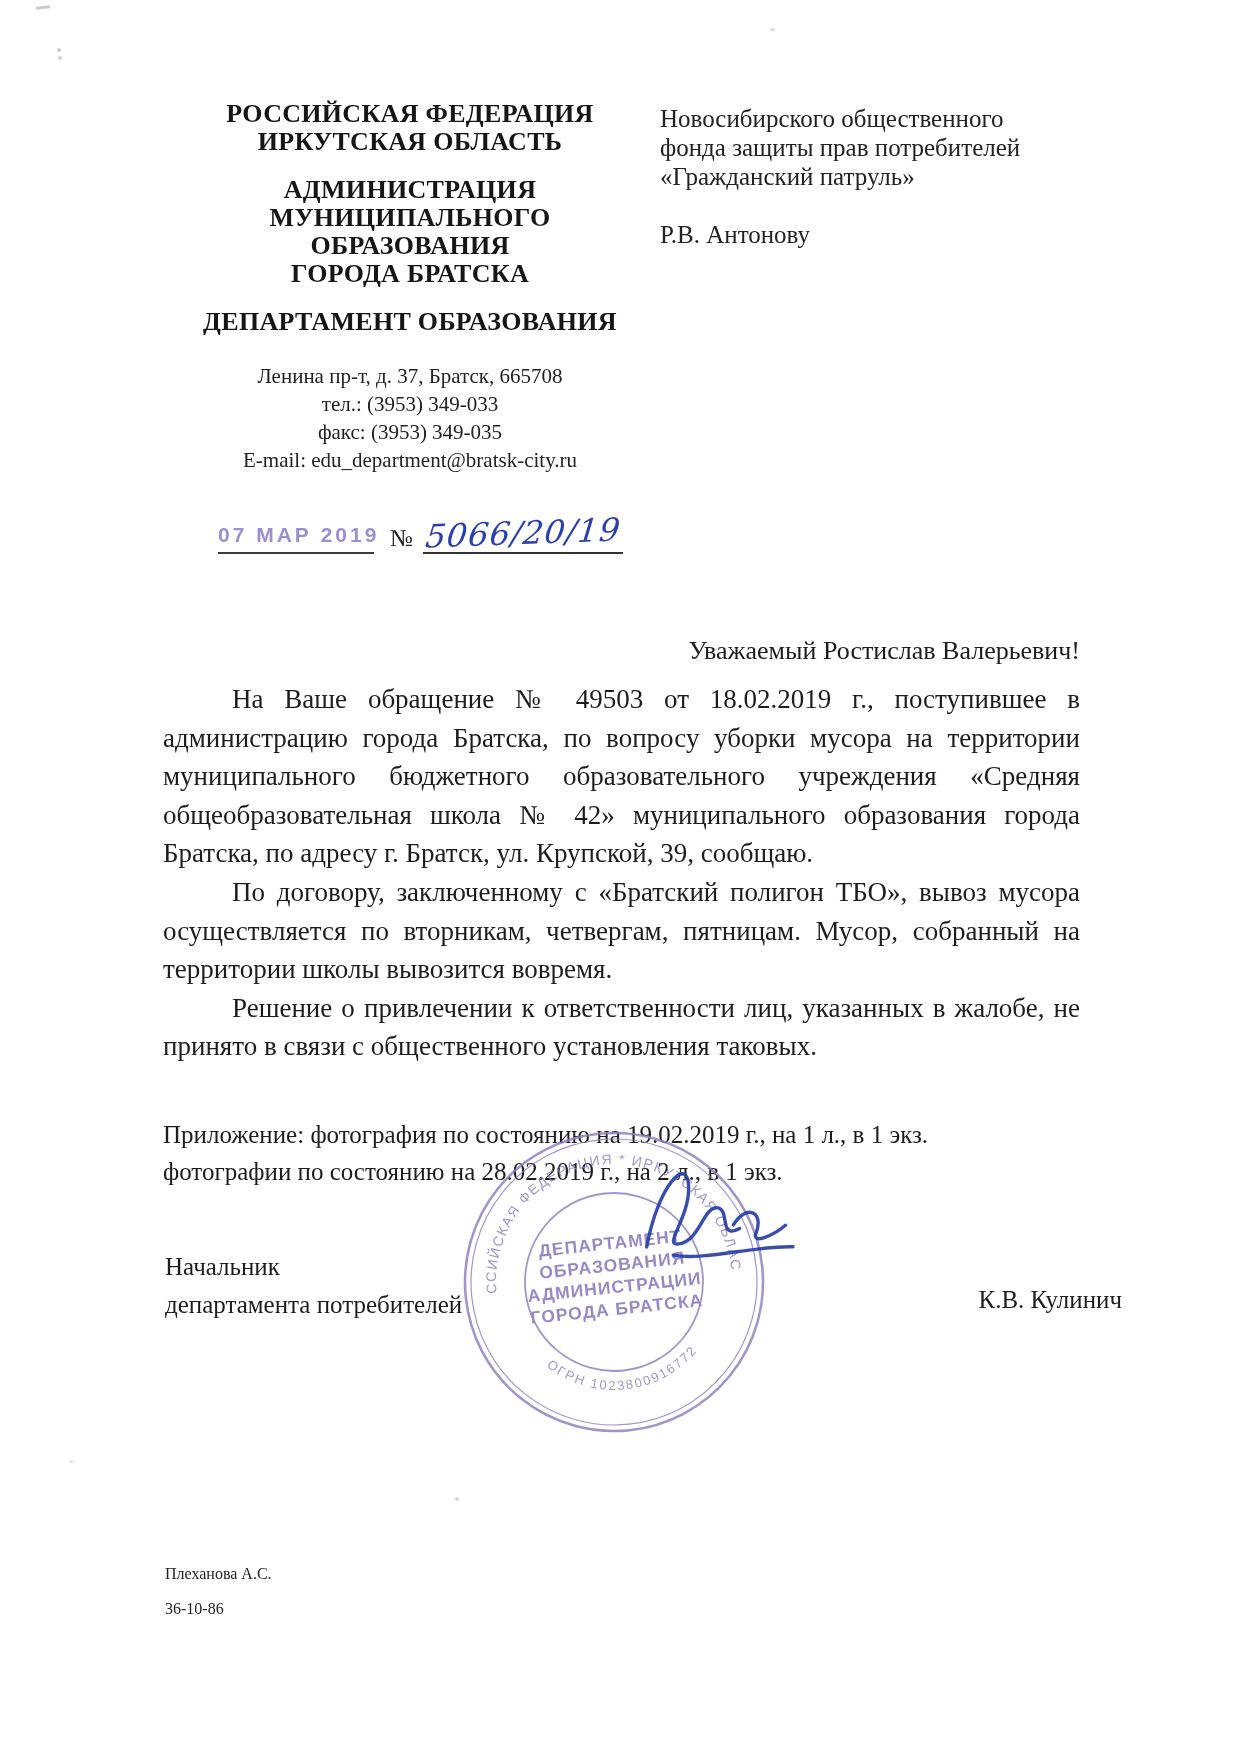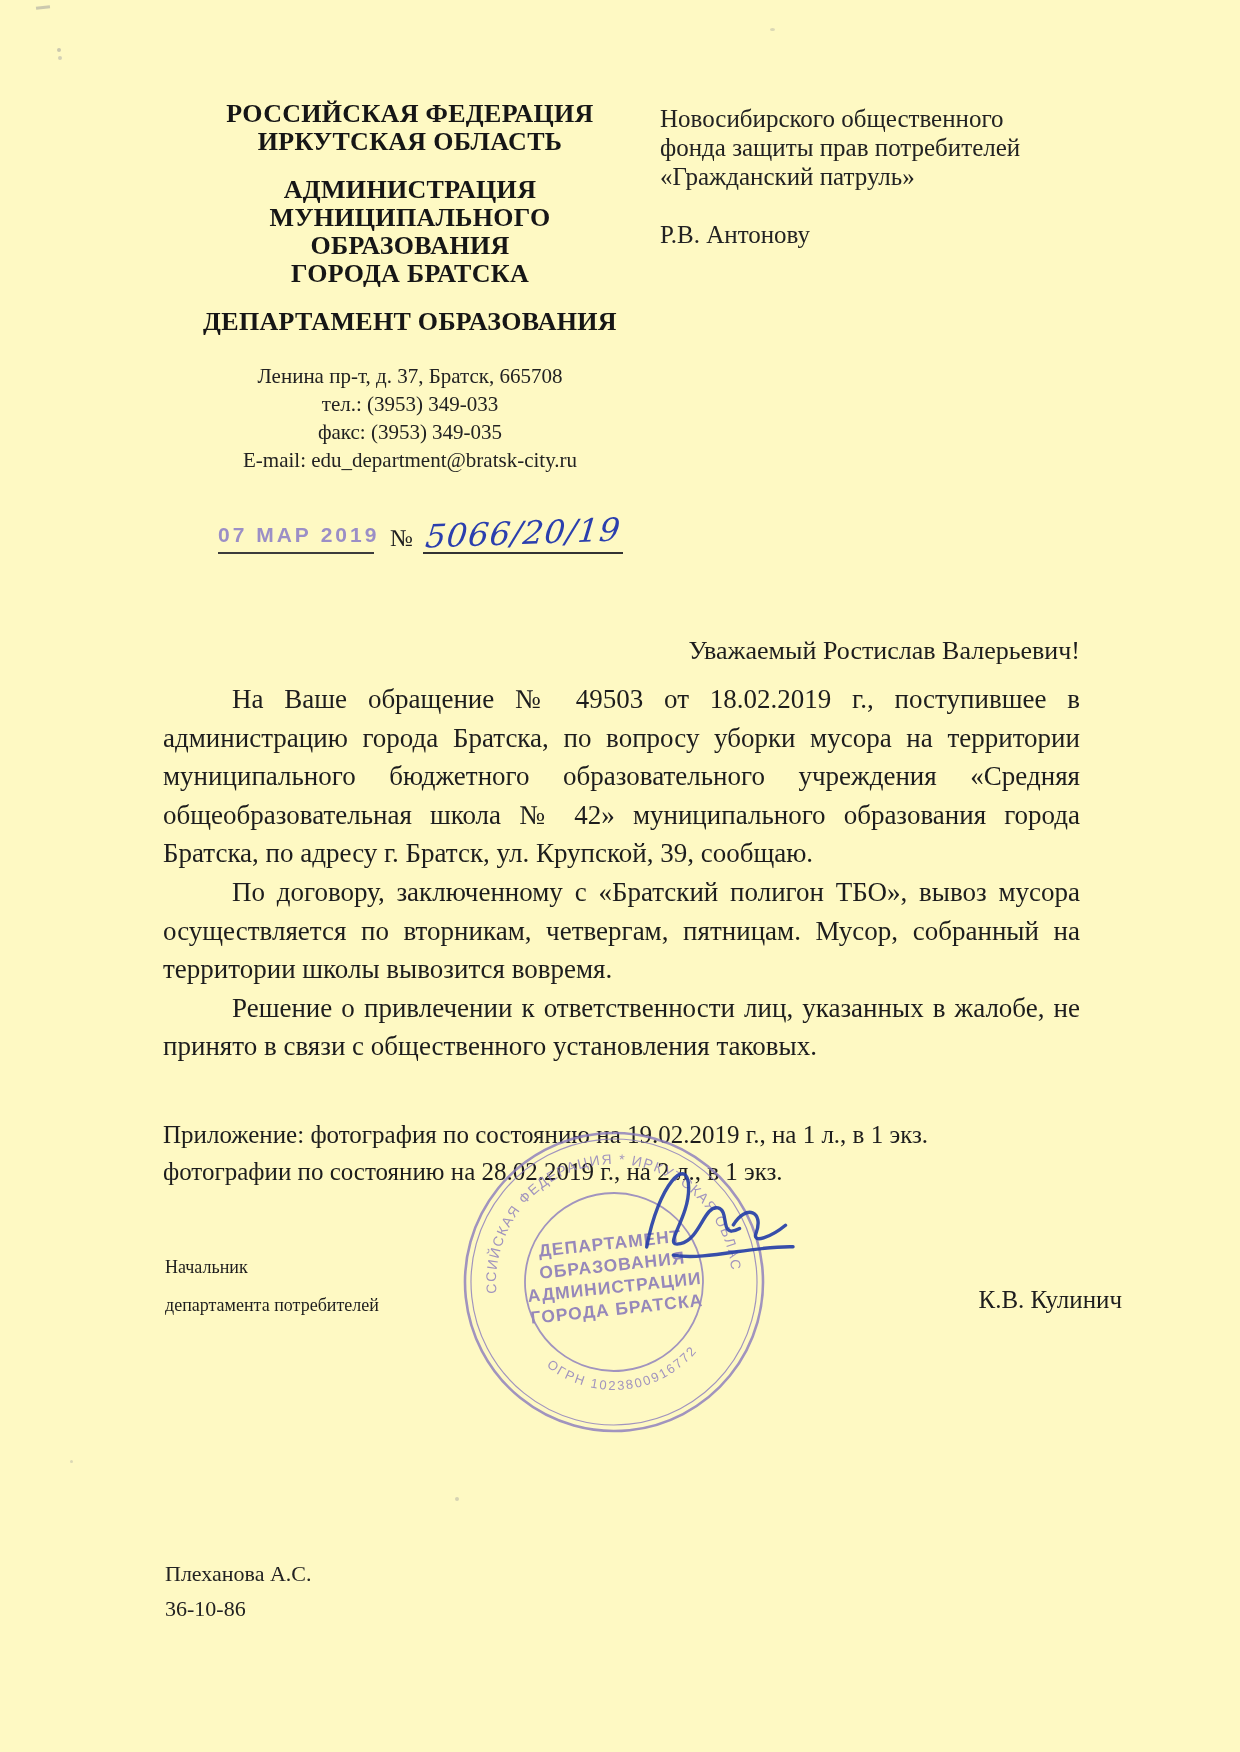--- a/index.html
+++ b/index.html
@@ -1,20 +1,20 @@
 <!DOCTYPE html>
 <html lang="ru"><head>
 <meta charset="utf-8">
 <style>
   html,body{margin:0;padding:0;background:#d9d9d6;}
   .page{
     position:relative;
     width:1240px;height:1752px;
     margin:0 auto;
-    background:#fef9c3;
+    background:#ffffff;
     font-family:"Liberation Serif", serif;
     color:#1f1f1f;
     overflow:hidden;
   }
   
   .artifact{position:absolute;background:#9a9a9a;opacity:.5;}
   .artifact.dash{left:36px;top:6px;width:14px;height:3px;transform:rotate(-6deg);}
   .artifact.dot1{left:57px;top:48px;width:4px;height:4px;border-radius:50%;box-shadow:1px 8px 0 #aaa;}
   .artifact.dot2{left:770px;top:28px;width:5px;height:3px;border-radius:50%;opacity:.35;}
   .artifact.dot3{left:455px;top:1497px;width:4px;height:4px;border-radius:50%;opacity:.4;}
@@ -71,37 +71,37 @@
   .body-text p{margin:0;text-indent:69px;}
 
   
   .attachment{
     position:absolute;left:163px;top:1116px;width:930px;
     font-size:25px;line-height:37px;color:#1d1d1d;
   }
 
   
   .sign-row{position:absolute;left:165px;top:1248px;width:957px;height:90px;}
-  .sign-position{font-size:18px;line-height:38px;color:#1d1d1d;}
+  .sign-position{font-size:25px;line-height:38px;color:#1d1d1d;}
   .sign-name{position:absolute;right:0;top:38px;font-size:25px;color:#1d1d1d;}
 
   
   .stamp{
     position:absolute;left:458px;top:1126px;width:312px;height:312px;
     transform:rotate(-6deg);opacity:.8;pointer-events:none;
   }
   .signature-scribble{
     position:absolute;left:622px;top:1146px;width:190px;height:120px;
     transform:rotate(-4deg);opacity:.92;pointer-events:none;
   }
 
   
   .footer{
     position:absolute;left:165px;top:1556px;
-    font-size:22px;line-height:35px;color:#222;
+    font-size:16px;line-height:35px;color:#222;
   }
 </style>
 </head>
 <body>
 
 <div class="page">
 
   <div class="artifact dash"></div>
   <div class="artifact dot1"></div>
   <div class="artifact dot2"></div>

